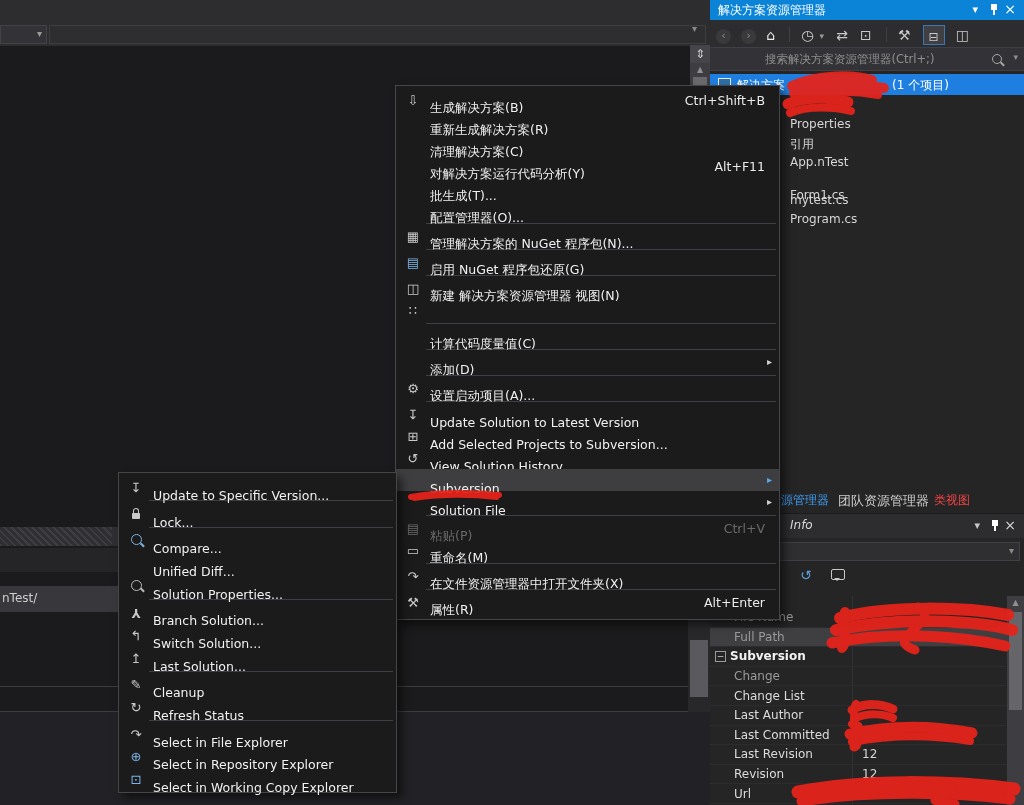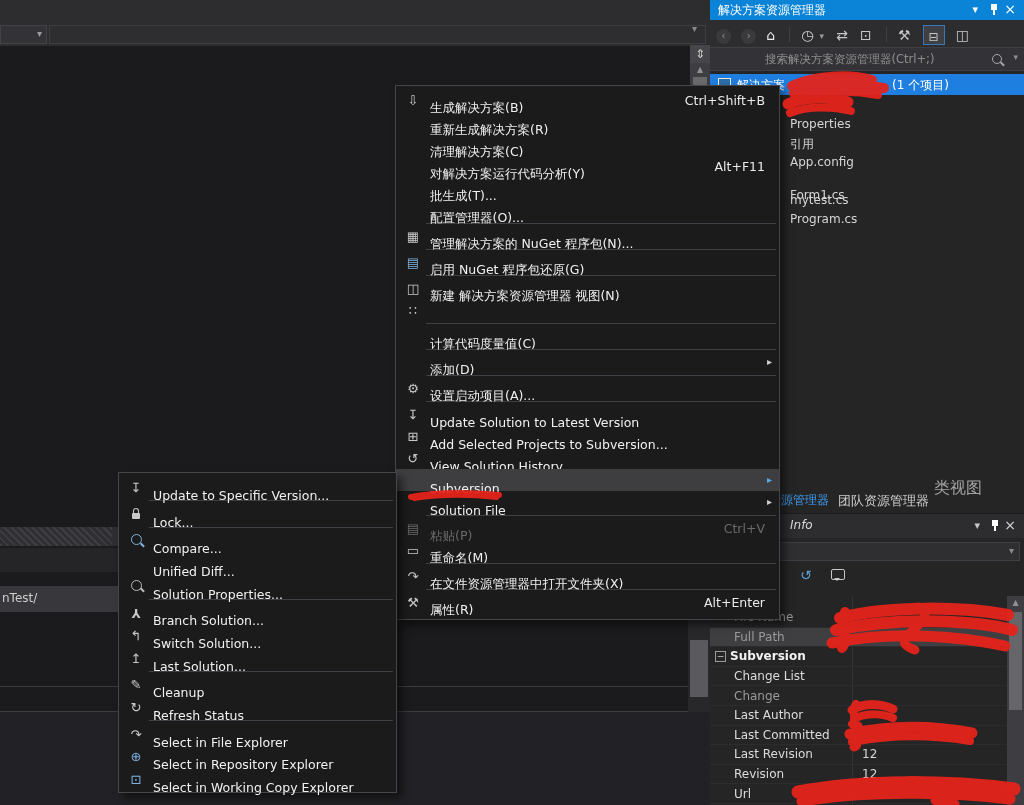--- a/index.html
+++ b/index.html
@@ -121,29 +121,29 @@
     <div style="position:absolute;left:0;top:74px;width:314px;height:21px;background:#1f7fe0;">
       <span class="ic-sol" style="position:absolute;left:8px;top:4px;"></span>
       <span style="position:absolute;left:27px;top:3px;font-size:12px;color:#fff;">解决方案</span>
       <span style="position:absolute;left:182px;top:3px;font-size:12px;color:#ffffff;">(1 个项目)</span>
     </div>
   </div>
 
   <div class="tree-item" style="top:99px;"></div>
   <div class="tree-item" style="top:117px;">Properties</div>
   <div class="tree-item" style="top:136px;">引用</div>
-  <div class="tree-item" style="top:155px;">App.config</div>
+  <div class="tree-item" style="top:155px;">App.nTest</div>
   <div class="tree-item" style="top:174px;margin-top:14px;">Form1.cs</div>
   <div class="tree-item" style="top:193px;">mytest.cs</div>
   <div class="tree-item" style="top:212px;">Program.cs</div>
 
   <div class="abs" style="left:710px;top:487px;width:314px;height:26px;background:#252526;"></div>
   <span class="abs" style="left:721px;top:492px;font-size:12px;color:#3f9bf0;">解决方案资源管理器</span>
   <span class="abs" style="left:838px;top:492px;font-size:13px;color:#cdcdcd;">团队资源管理器</span>
-  <span class="abs" style="left:934px;top:478px;font-size:16px;color:#a3a3a3;">类视图</span>
+  <span class="abs" style="left:934px;top:492px;font-size:12px;color:#ef4444;">类视图</span>
 
   <div class="abs" style="left:710px;top:514px;width:314px;height:291px;background:#252526;">
     <div class="graydots" style="height:24px;background:#2d2d30;position:relative;font-style:italic;">
       <span style="position:absolute;left:75px;top:4px;font-size:12px;color:#d8d8d8;background:#2d2d30;padding:0 5px;">Info</span>
       <span style="position:absolute;right:44px;top:5px;color:#c8c8c8;font-size:11px;">▾</span>
       <span class="ic-pin" style="position:absolute;right:25px;top:6px;"></span>
       <span style="position:absolute;right:8px;top:3px;color:#d8d8d8;font-size:14px;">×</span>
     </div>
     <div style="margin:4px 4px 0 4px;height:19px;background:#2f2f32;border:1px solid #3f3f46;position:relative;box-sizing:border-box;">
       <span style="position:absolute;left:58px;top:2px;font-size:12px;color:#cccccc;">n</span>
@@ -164,26 +164,26 @@
       </div>
     <div class="prow dim selrow">
         <span class="plabel">Full Path</span>
         <span class="pval"></span>
       </div>
     <div class="prow catrow">
         <span class="pexp">−</span>
         <span class="plabel">Subversion</span>
         <span class="pval"></span>
       </div>
-    <div class="prow">
-        <span class="plabel">Change List</span>
-        <span class="pval"></span>
-      </div>
     <div class="prow dim">
         <span class="plabel">Change</span>
+        <span class="pval"></span>
+      </div>
+    <div class="prow">
+        <span class="plabel">Change List</span>
         <span class="pval"></span>
       </div>
     <div class="prow">
         <span class="plabel">Last Author</span>
         <span class="pval"></span>
       </div>
     <div class="prow">
         <span class="plabel">Last Committed</span>
         <span class="pval"></span>
       </div>

